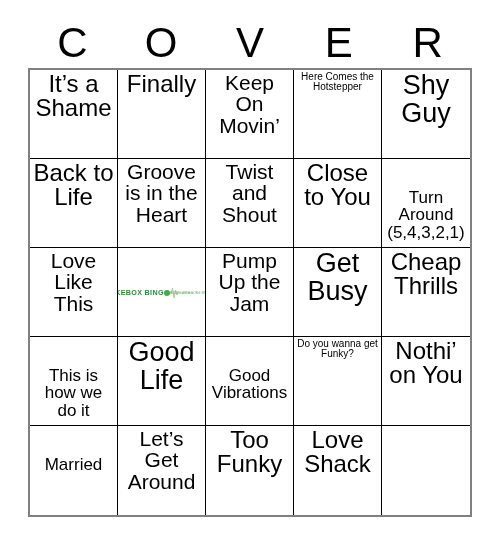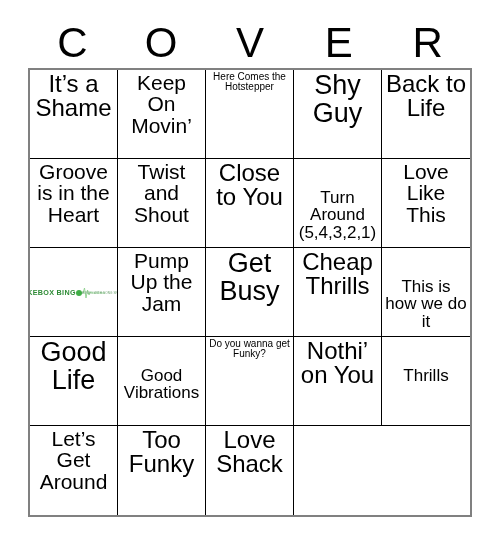--- a/index.html
+++ b/index.html
@@ -147,20 +147,23 @@
     <div class="header-letter">V</div>
     <div class="header-letter">E</div>
     <div class="header-letter">R</div>
   </div>
 
   <div class="grid">
 
     <div class="cell fs-lg">
         <span class="cell-text">It’s a Shame</span>
       </div>
+    <div class="cell fs-lg">
+        <span class="cell-text">Finally</span>
+      </div>
     <div class="cell fs-md">
         <span class="cell-text">Keep On Movin’</span>
       </div>
     <div class="cell fs-xs">
         <span class="cell-text">Here Comes the Hotstepper</span>
       </div>
     <div class="cell fs-xl">
         <span class="cell-text">Shy Guy</span>
       </div>
 
@@ -212,21 +215,21 @@
         <span class="cell-text">Good Vibrations</span>
       </div>
     <div class="cell fs-xs">
         <span class="cell-text">Do you wanna get Funky?</span>
       </div>
 
     <div class="cell fs-lg">
         <span class="cell-text">Nothi’ on You</span>
       </div>
     <div class="cell fs-sm">
-        <span class="cell-text">Thrills</span>
+        <span class="cell-text">Married</span>
       </div>
     <div class="cell fs-md">
         <span class="cell-text">Let’s Get Around</span>
       </div>
     <div class="cell fs-lg">
         <span class="cell-text">Too Funky</span>
       </div>
     <div class="cell fs-lg">
         <span class="cell-text">Love Shack</span>
       </div>

